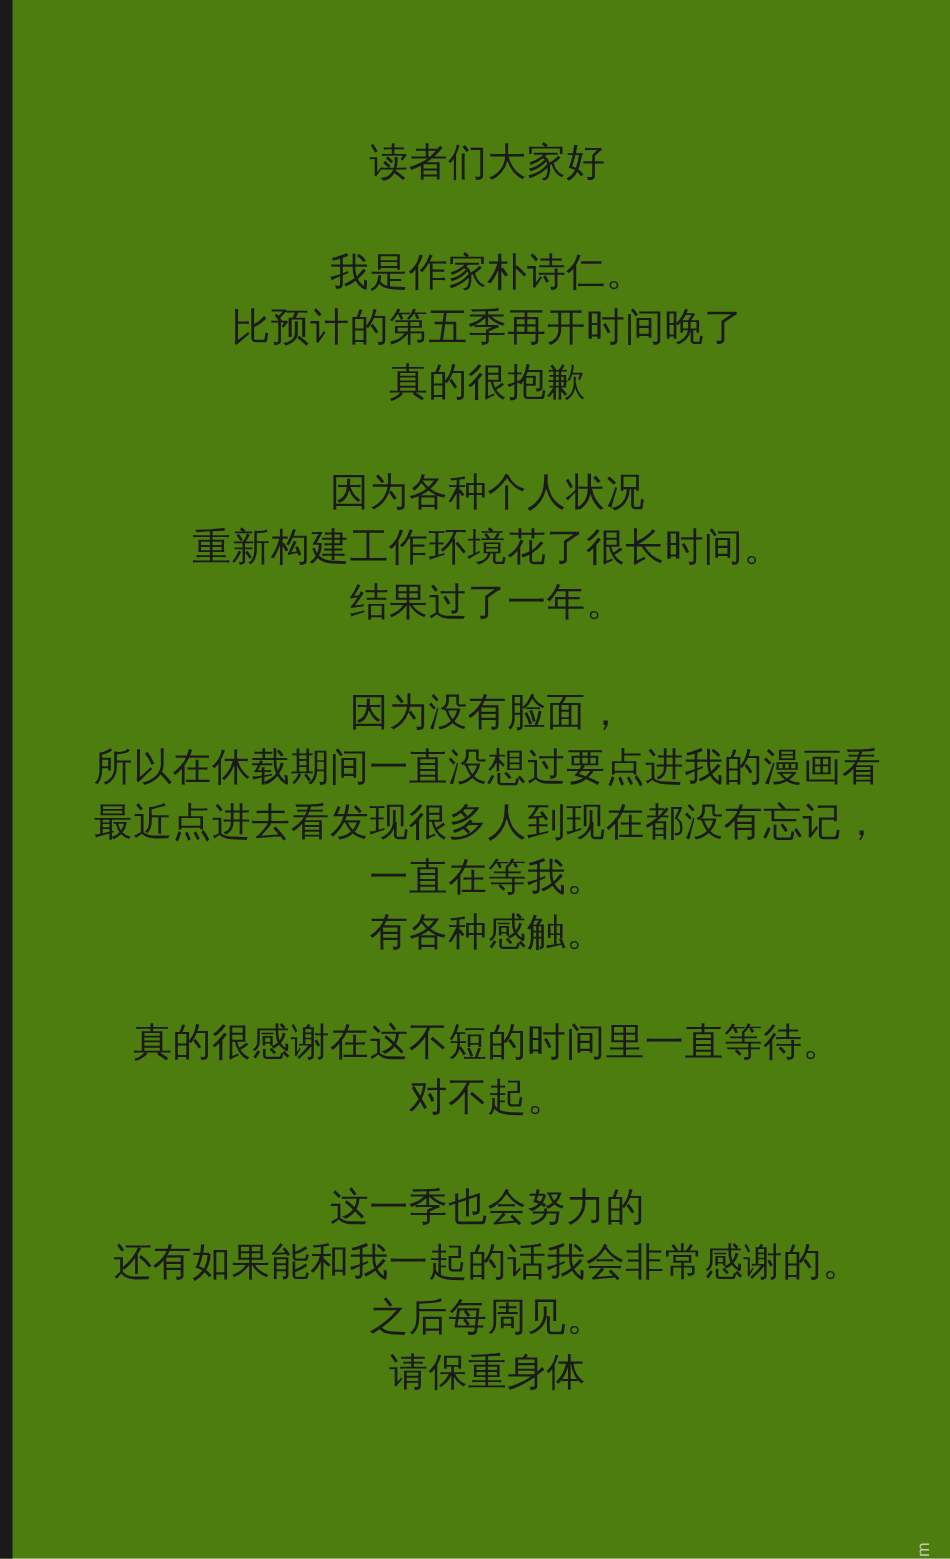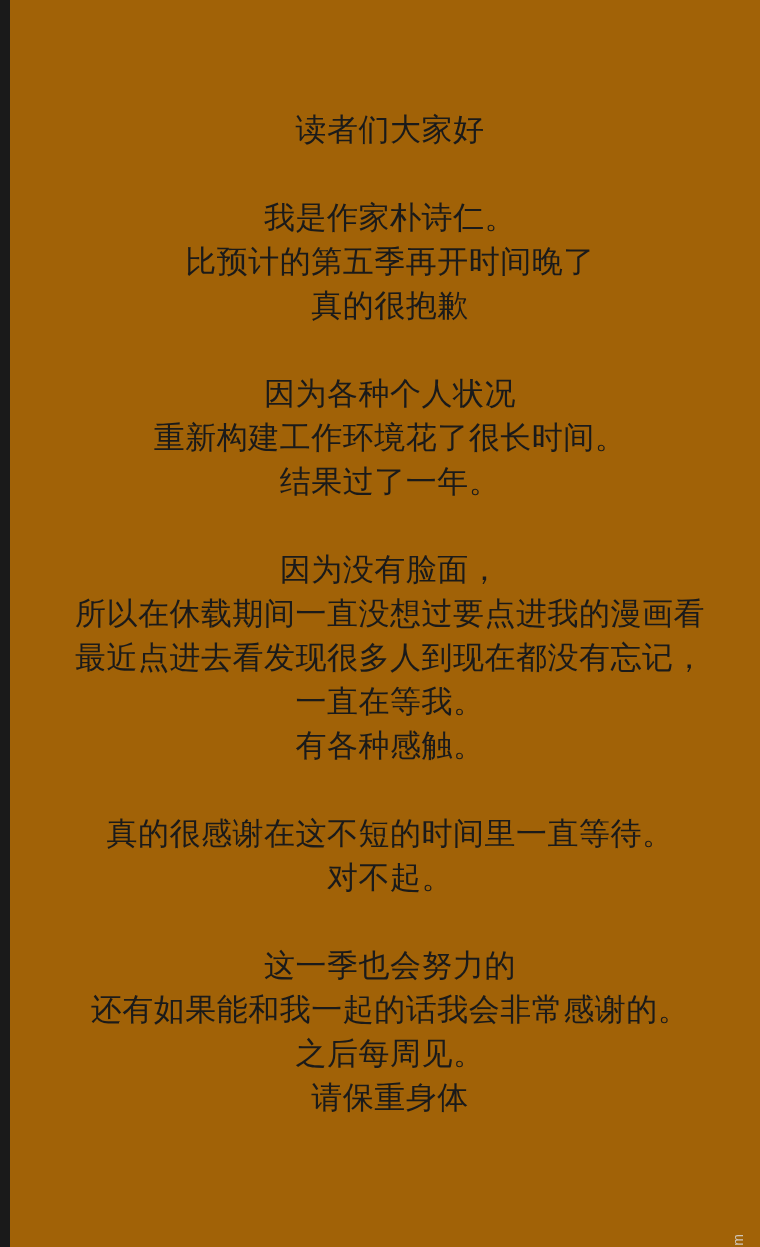--- a/index.html
+++ b/index.html
@@ -8,21 +8,21 @@
     padding: 0;
     background: #ffffff;
   }
   body {
     font-family: "Liberation Sans", "DejaVu Sans", sans-serif;
   }
   .page {
     position: relative;
     width: 760px;
     height: 1247px;
-    background: #a16207;
+    background: #4d7c0f;
     border-left: 10px solid #1a1a1a;
     box-sizing: border-box;
     overflow: hidden;
   }
   .note-body {
     position: absolute;
     top: 108px;
     left: 0;
     width: 760px;
     text-align: center;

